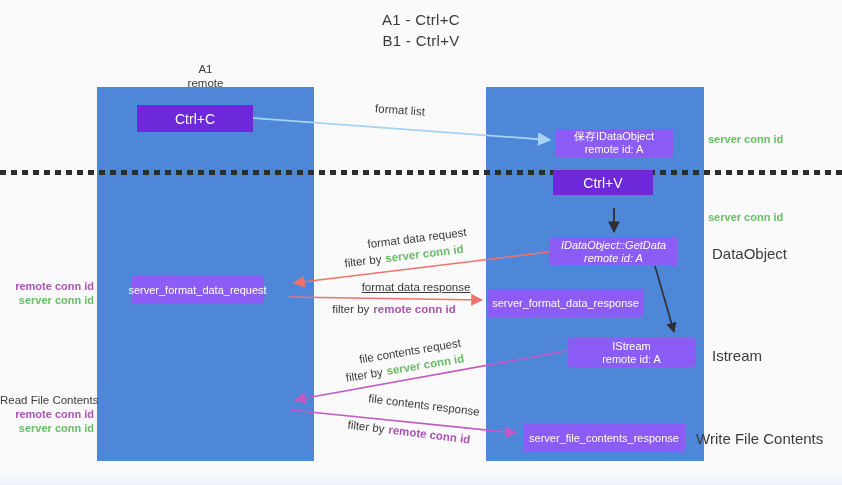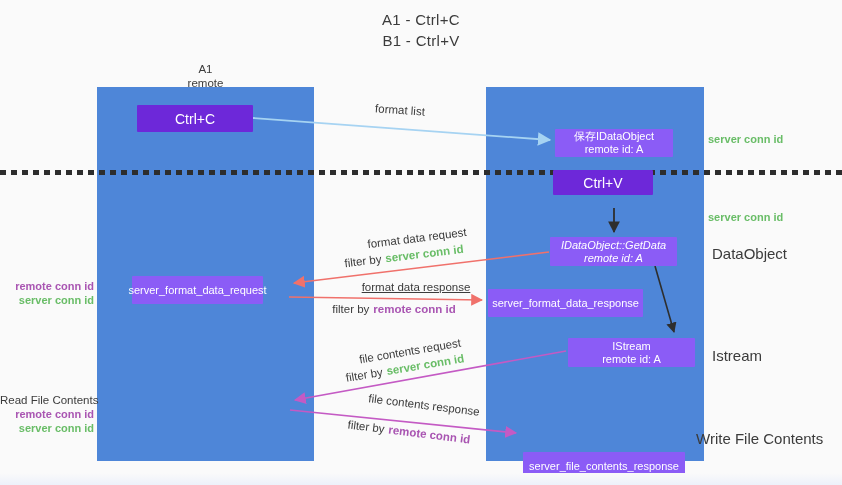--- a/index.html
+++ b/index.html
@@ -104,21 +104,21 @@
   </div>
 
   <div class="box orange" style="left:568px;top:338px;width:127px;height:29px;">
     <span>
       <span style="display:block;">IStream</span>
       <span style="display:block;">remote id: A</span>
     </span>
   </div>
 
 
-  <div class="box orange" style="left:523px;top:424px;width:162px;height:28px;margin-top:28px;">
+  <div class="box orange" style="left:523px;top:424px;width:162px;height:28px;">
     <span>server_file_contents_response</span>
   </div>
 
   <div class="lbl key-green" style="left:708px;top:133px;font-size:11px;">server conn id</div>
   <div class="lbl key-green" style="left:708px;top:211px;font-size:11px;">server conn id</div>
   <div class="lbl" style="left:712px;top:245px;">DataObject</div>
   <div class="lbl" style="left:712px;top:347px;">Istream</div>
   <div class="lbl" style="left:696px;top:430px;">Write File Contents</div>
 
   <div class="left-cluster" style="top:279px;">

